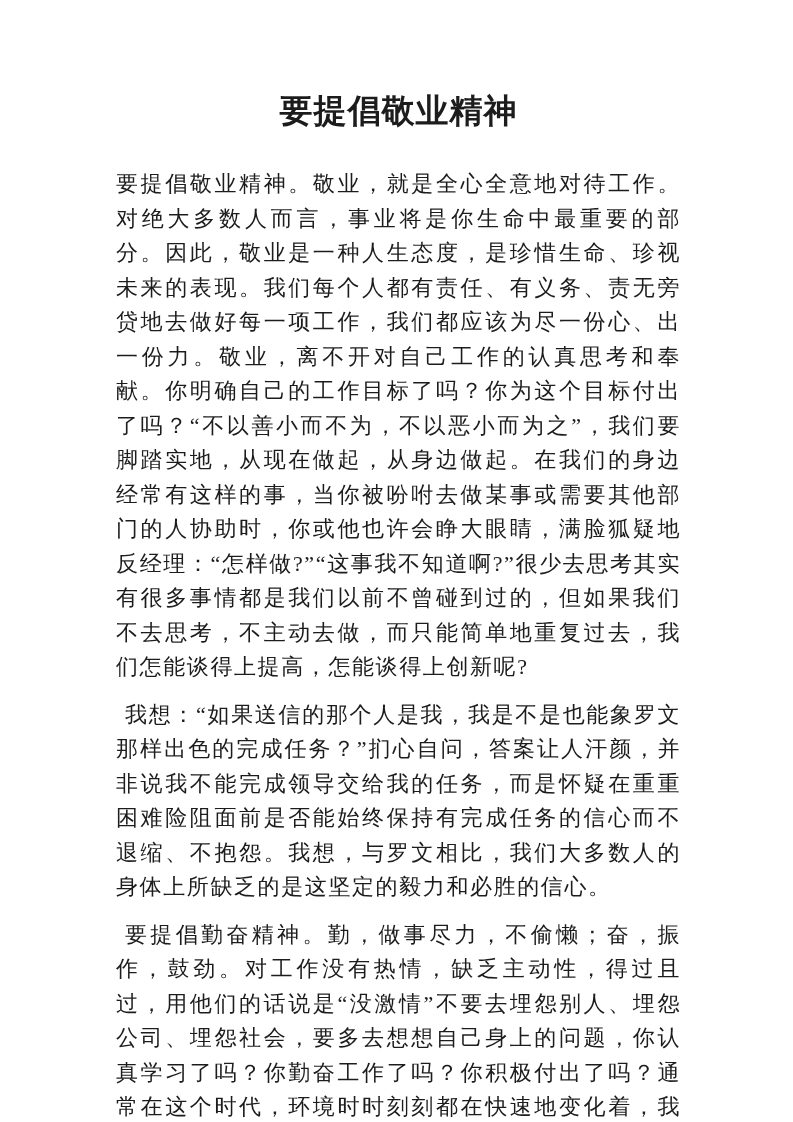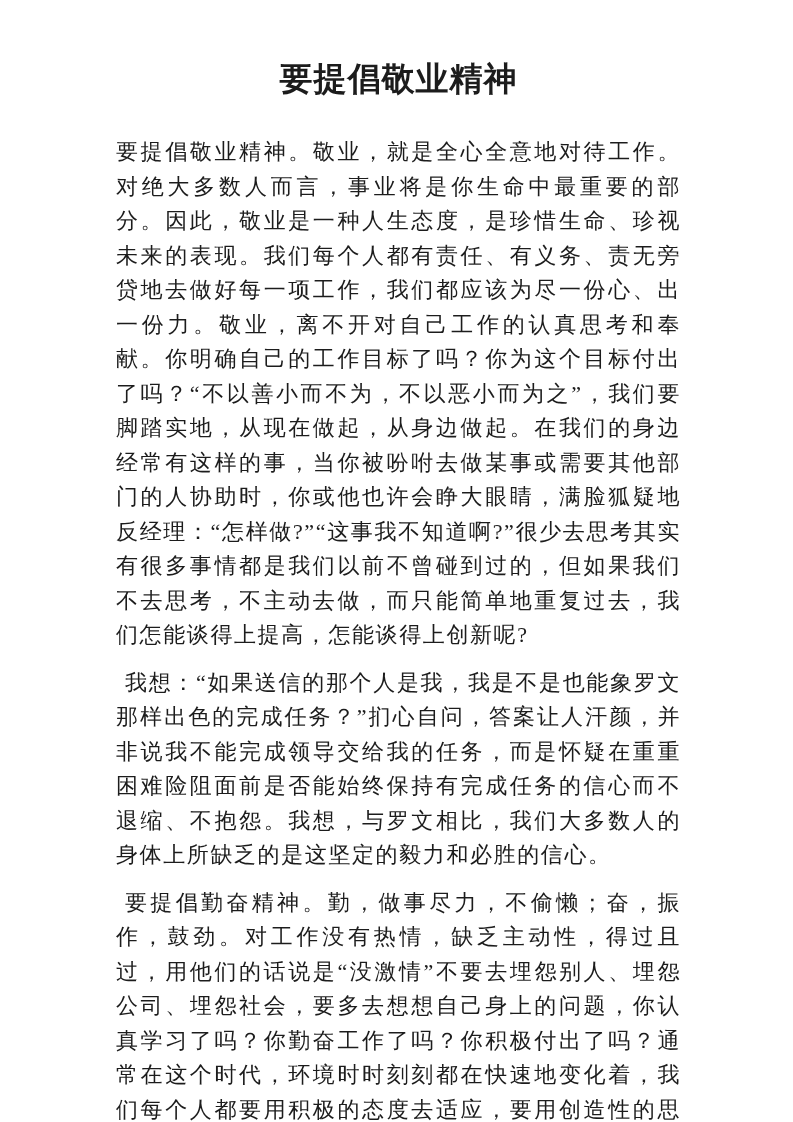--- a/index.html
+++ b/index.html
@@ -12,21 +12,21 @@
     height: 1122px;
     overflow: hidden;
   }
   .page {
     box-sizing: border-box;
     width: 793px;
     height: 1122px;
     background: var(--page-bg, #ffffff);
     color: var(--text-color, #1c1c1c);
     font-family: "Liberation Serif", "DejaVu Serif", serif;
-    padding: 56px 112px 0 116px;
+    padding: 88px 112px 0 116px;
   }
   .doc-title {
     margin: 0 0 33px 0;
     font-size: 33px;
     line-height: 46px;
     font-weight: 700;
     text-align: center;
     letter-spacing: 1px;
     white-space: nowrap;
   }

